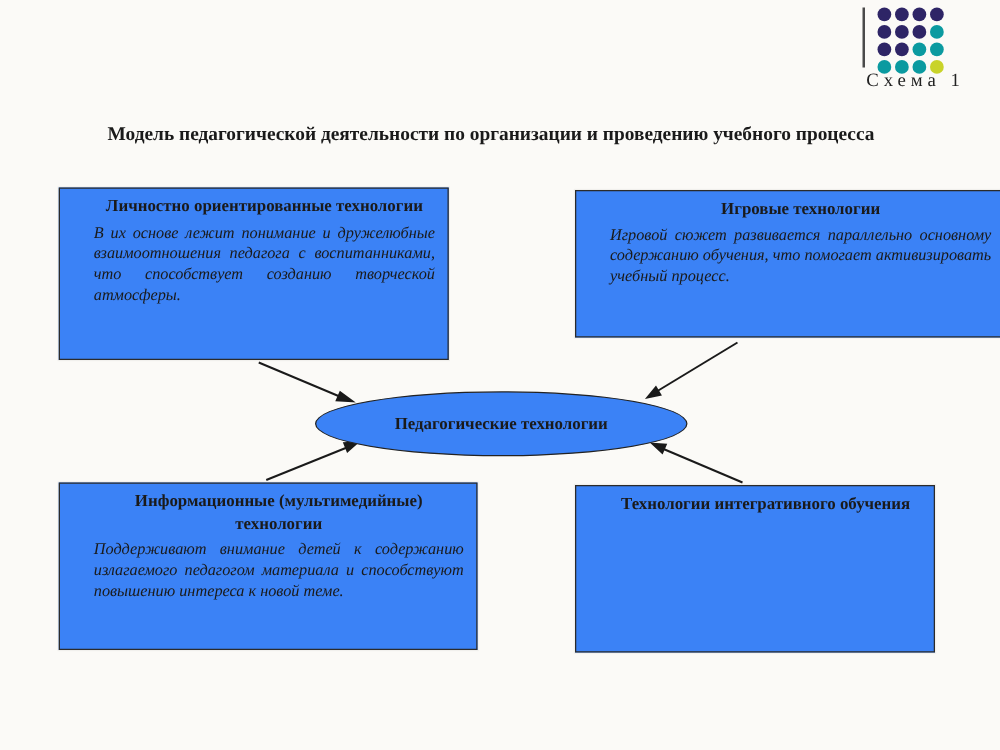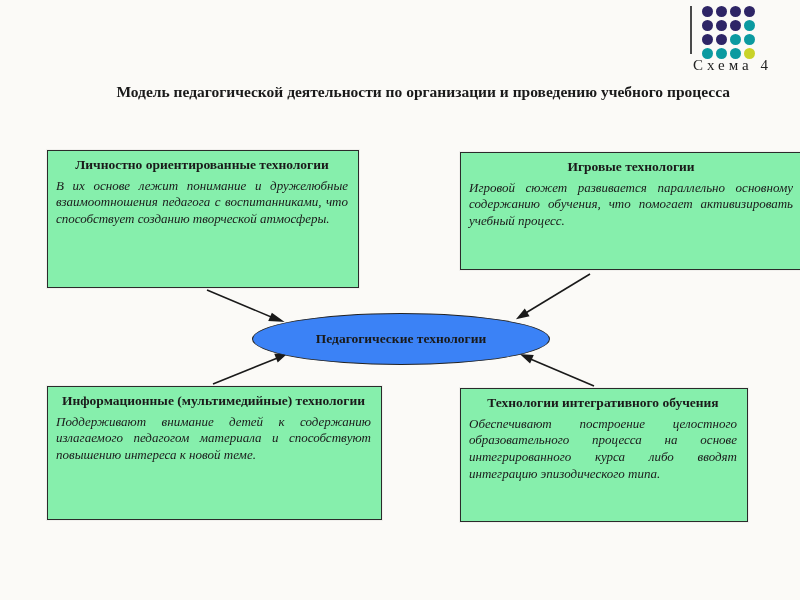--- a/index.html
+++ b/index.html
@@ -12,29 +12,29 @@
   
   .logo{position:absolute;top:6px;left:690px;display:flex;}
   .logo-bar{width:2px;height:48px;background:#4a4a4a;margin-right:10px;}
   .dots{display:grid;grid-template-columns:repeat(4,13px);grid-auto-rows:13px;gap:1px;align-content:start;}
   .dot{width:11px;height:11px;border-radius:50%;display:block;}
   .scheme{
     position:absolute;top:57px;right:28px;
     font-size:15px;letter-spacing:4px;color:#222;
   }
   .title{
-    position:absolute;top:80px;left:70px;width:660px;margin:0;
-    font-size:15.5px;font-weight:bold;text-align:right;line-height:1.55;
+    position:absolute;top:80px;left:70px;width:660px;margin:16px;
+    font-size:15.5px;font-weight:bold;text-align:left;line-height:1.55;
   }
   .box{
     position:absolute;
-    background:#86efac;
+    background:#3b82f6;
     border:1.4px solid #2b2b2b;
     box-sizing:border-box;
-    padding:5px 10px 7px 8px;
+    padding:5px 10px 7px 27px;
     box-shadow:0 0 0 1px rgba(0,0,0,0.04);
   }
   .box-title{
     font-weight:bold;text-align:center;font-size:13.5px;line-height:1.3;
     margin-bottom:4px;
   }
   .box-body{
     font-size:13px;line-height:1.3;text-align:justify;font-style:italic;
   }
   .box-tl{left:47px;top:150px;width:312px;min-height:138px;}
@@ -70,42 +70,41 @@
         <span class="dot" style="background: rgb(46, 37, 102);"></span>
         <span class="dot" style="background: rgb(11, 154, 160);"></span>
         <span class="dot" style="background: rgb(11, 154, 160);"></span>
         <span class="dot" style="background: rgb(11, 154, 160);"></span>
         <span class="dot" style="background: rgb(11, 154, 160);"></span>
         <span class="dot" style="background: rgb(11, 154, 160);"></span>
         <span class="dot" style="background: rgb(201, 211, 41);"></span>
       </div>
   </div>
 
-  <div class="scheme">Схема 4</div>
+  <div class="scheme">Схема 1</div>
 
   <h1 class="title">Модель педагогической деятельности по организации и проведению учебного процесса</h1>
 
   <div class="box box-tl">
     <div class="box-title">Личностно ориентированные технологии</div>
     <div class="box-body">В их основе лежит понимание и дружелюбные взаимоотношения педагога с воспитанниками, что способствует созданию творческой атмосферы.</div>
   </div>
 
   <div class="box box-tr">
     <div class="box-title">Игровые технологии</div>
     <div class="box-body">Игровой сюжет развивается параллельно основному содержанию обучения, что помогает активизировать учебный процесс.</div>
   </div>
 
   <div class="box box-bl">
     <div class="box-title">Информационные (мультимедийные) технологии</div>
     <div class="box-body">Поддерживают внимание детей к содержанию излагаемого педагогом материала и способствуют повышению интереса к новой теме.</div>
   </div>
 
   <div class="box box-br">
     <div class="box-title">Технологии интегративного обучения</div>
-    <div class="box-body">Обеспечивают построение целостного образовательного процесса на основе интегрированного курса либо вводят интеграцию эпизодического типа.</div>
   </div>
 
   <svg class="connectors" width="800" height="600" viewBox="0 0 800 600" xmlns="http://www.w3.org/2000/svg">
     <g stroke="#1a1a1a" stroke-width="1.6" fill="#1a1a1a">
 
       <line x1="207" y1="290" x2="276" y2="319"></line>
       <polygon points="282,321 269.4,320.3 272.2,313.9"></polygon>
 
       <line x1="590" y1="274" x2="524" y2="314"></line>
       <polygon points="518,318 524.7,309.8 528.3,315.8"></polygon>

